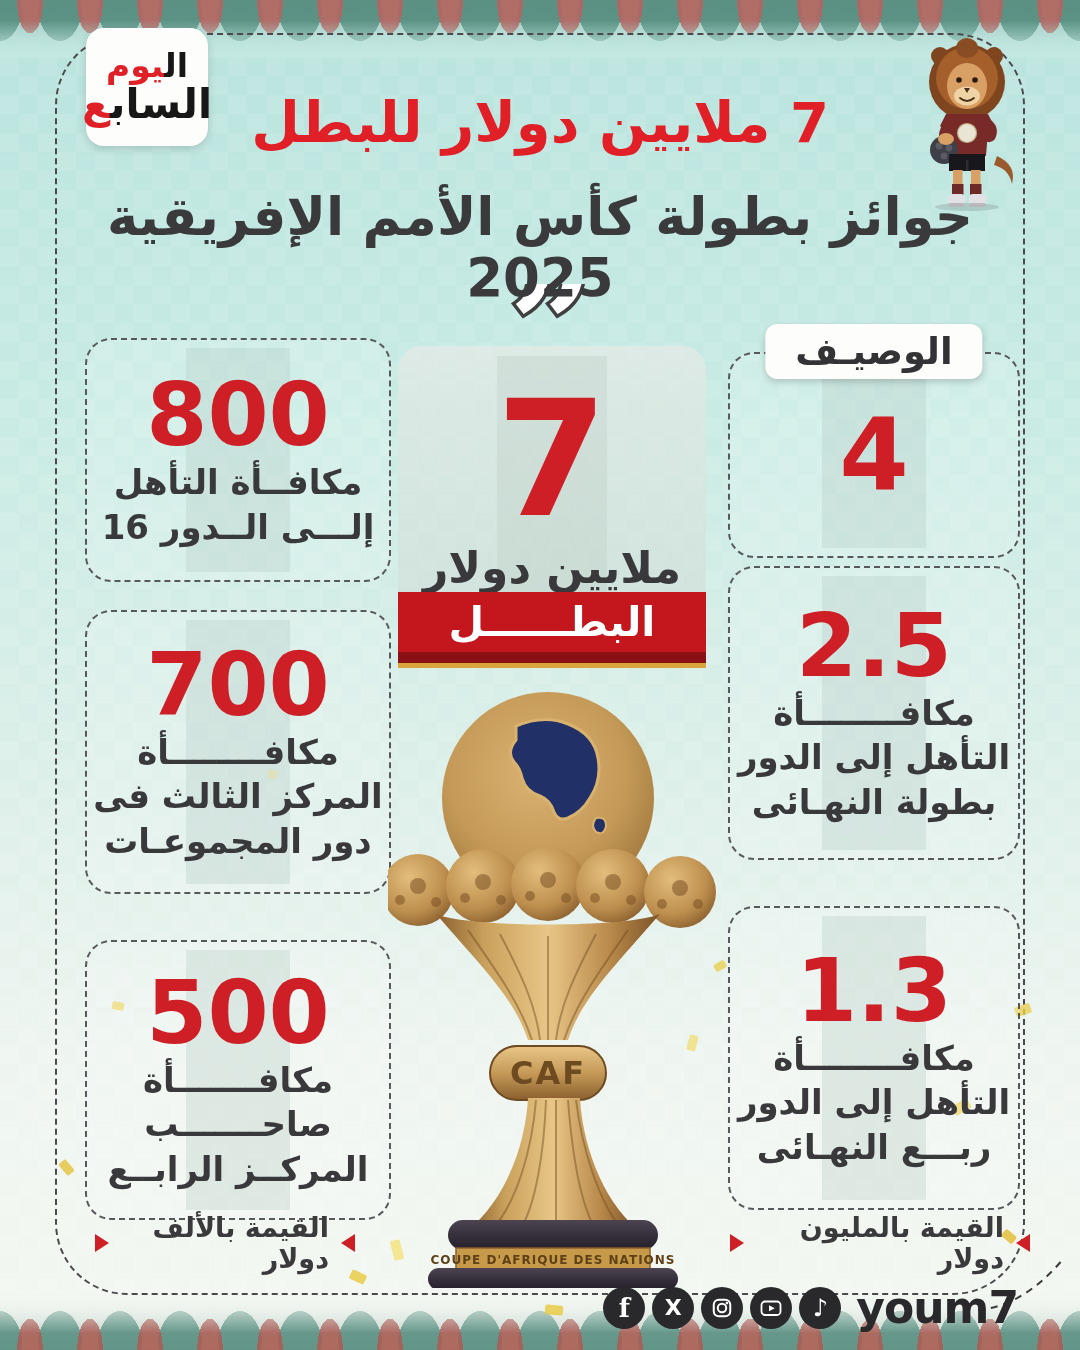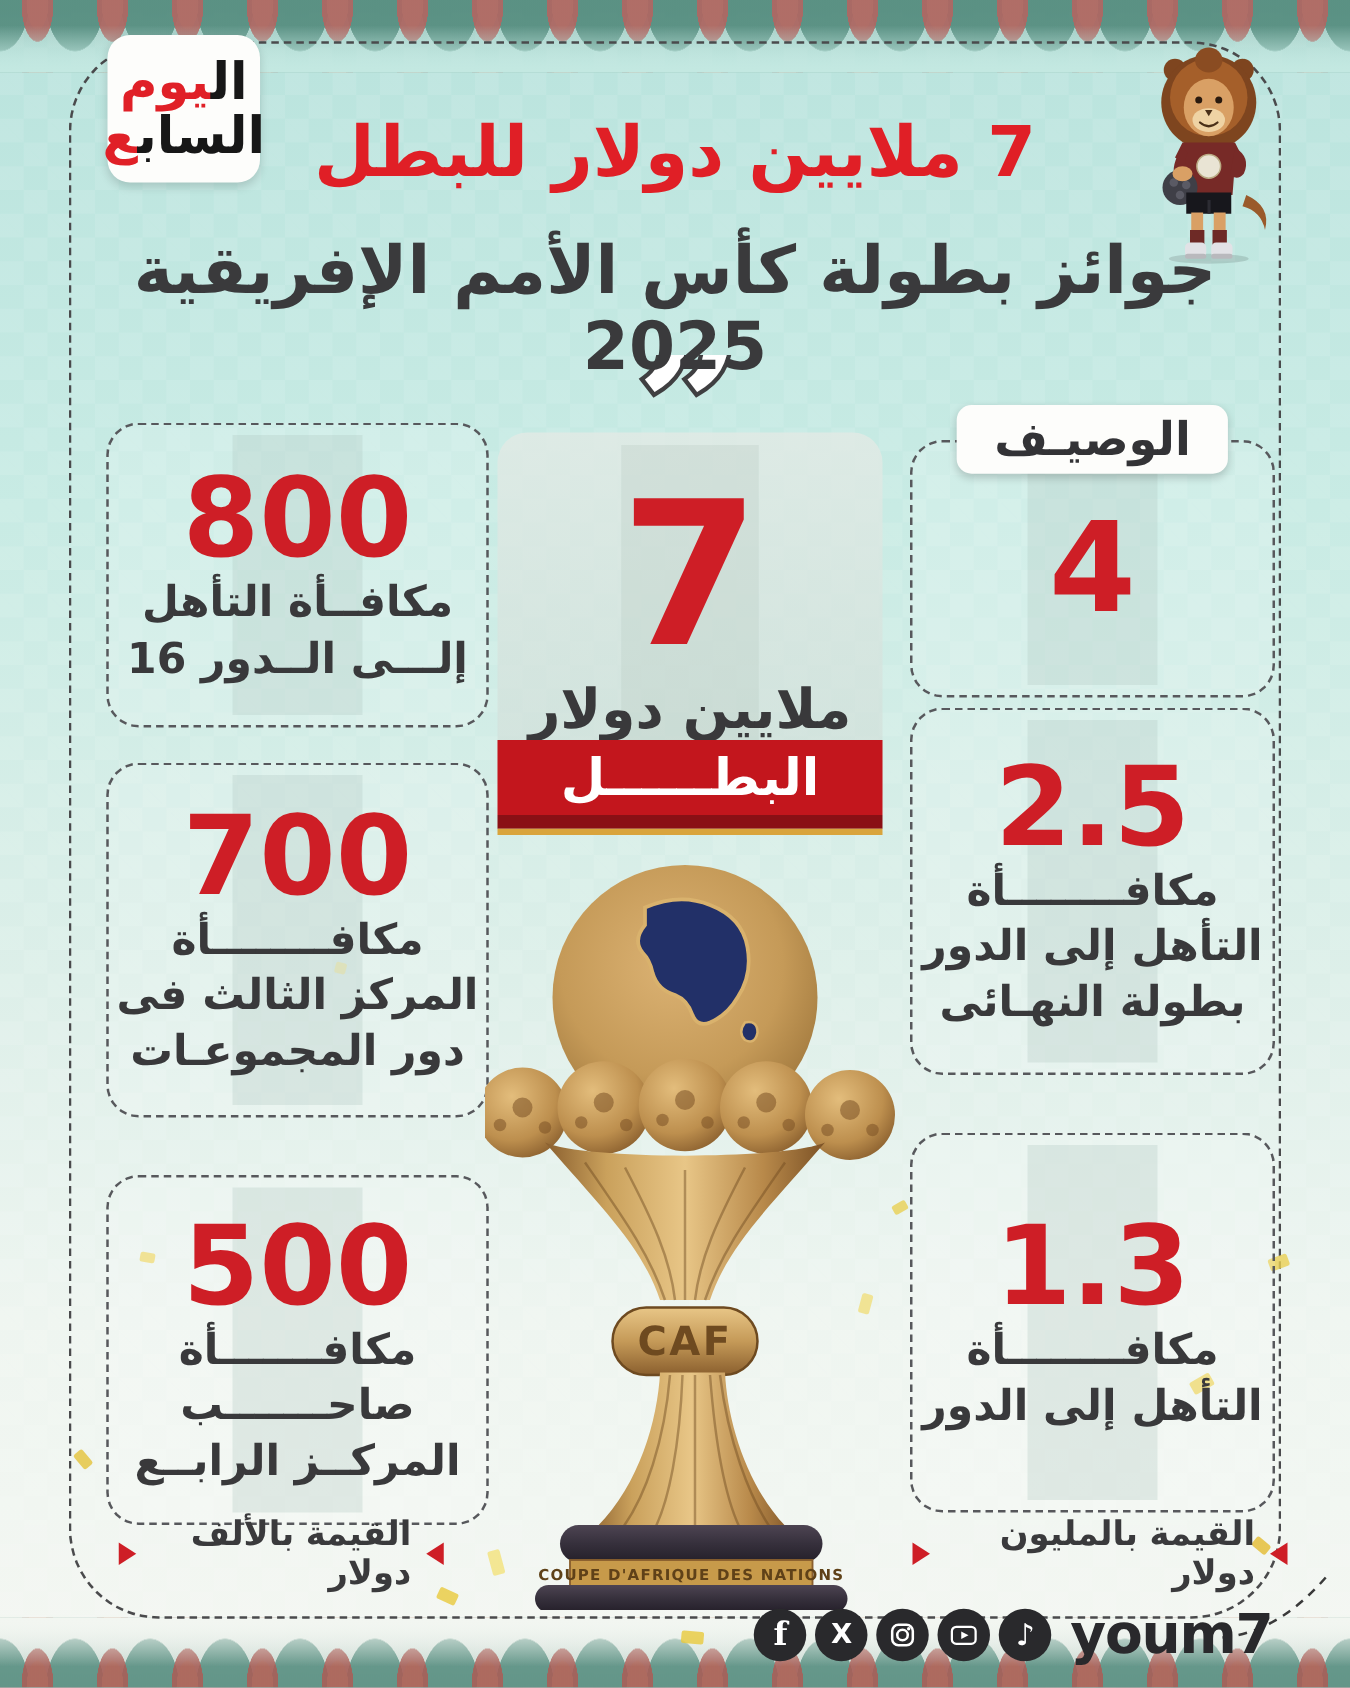--- a/index.html
+++ b/index.html
@@ -44,21 +44,21 @@
     position:absolute; left:55px; top:33px; width:966px; height:1258px; z-index:2;
     border:2px dashed #4a4a4c; border-radius:72px; pointer-events:none;
   }
   
   .logo{
     position:absolute; left:86px; top:28px; width:122px; height:118px; z-index:6;
     background:#fdfdfb; border-radius:18px; box-shadow:0 3px 8px rgba(0,0,0,.15);
     display:flex; flex-direction:column; align-items:center; justify-content:center;
     direction:rtl; line-height:1.04; font-weight:bold;
   }
-  .logo .l1{font-size:41px; color:#171717;}
+  .logo .l1{font-size:33px; color:#171717;}
   .logo .l1 .red, .logo .l2 .red{color:#e02027;}
   .logo .l2{font-size:41px; color:#171717;}
   
   .title{
     position:absolute; left:140px; right:140px; top:90px; z-index:5;
     text-align:center; direction:rtl; color:#e01f26; font-size:56px; font-weight:bold; letter-spacing:-1px;
   }
   .subtitle{
     position:absolute; left:60px; right:60px; top:186px; z-index:5;
     text-align:center; direction:rtl; color:#3a3a3c; font-size:53px; font-weight:bold;
@@ -320,20 +320,21 @@
     <div class="num">2.5</div>
     <div class="line">مكافــــــــأة</div>
     <div class="line">التأهل إلى الدور</div>
     <div class="line">بطولة النهـائى</div>
   </div>
   <div class="box bR3">
     <div class="strip"></div>
     <div class="num">1.3</div>
     <div class="line">مكافــــــــأة</div>
     <div class="line">التأهل إلى الدور</div>
+    <div class="line">ربـــع النهـائى</div>
   </div>
 
   <div class="note note-left">
     <span class="tri tri-left"></span>
     <span>القيمة بالألف دولار</span>
     <span class="tri tri-right"></span>
   </div>
   <div class="note note-right">
     <span class="tri tri-left"></span>
     <span>القيمة بالمليون دولار</span>

